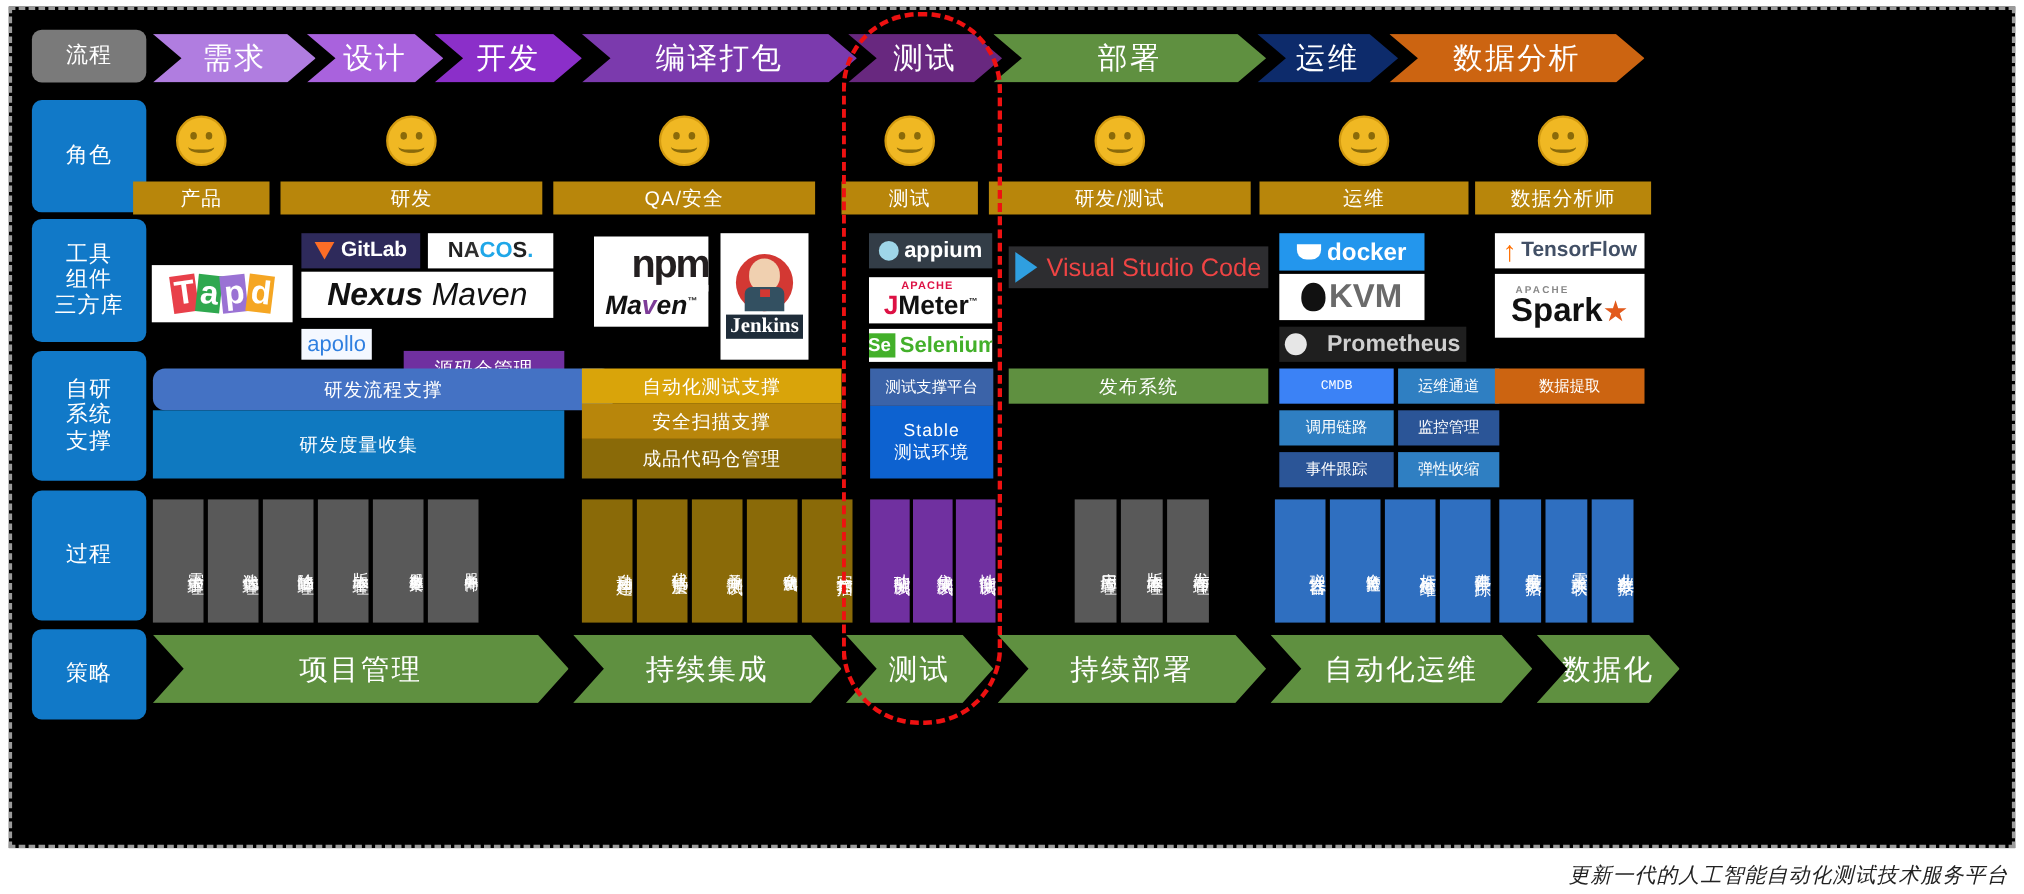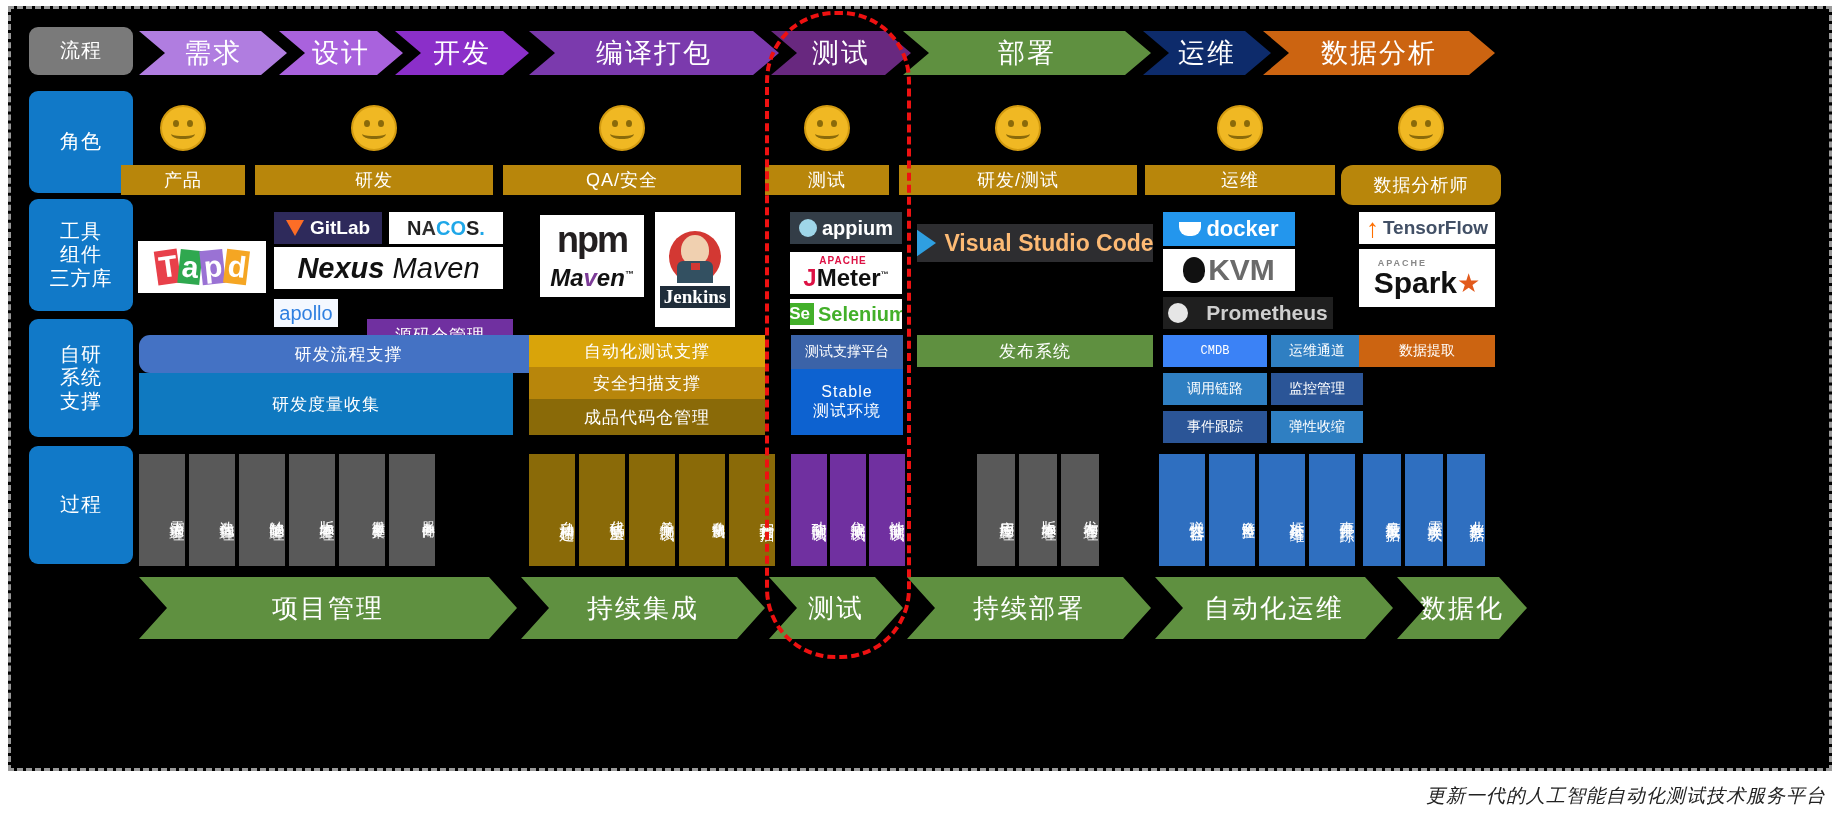--- a/index.html
+++ b/index.html
@@ -100,20 +100,21 @@
         <div>工具</div>
         <div>组件</div>
         <div>三方库</div>
       </div>
       <div class="abs rowlab blue" style="left: 18px; top: 310px; width: 104px; height: 118px; flex-direction: column;">
         <div>自研</div>
         <div>系统</div>
         <div>支撑</div>
       </div>
       <div class="abs rowlab blue" style="left:18px;top:437px;width:104px;height:118px;">过程</div>
+      <div class="abs rowlab blue" style="left:18px;top:563px;width:104px;height:82px;">策略</div>
       <div class="abs chev" style="left:128px;top:22px;width:148px;height:44px;background:#b07de0;">需求</div>
       <div class="abs chev" style="left:268px;top:22px;width:124px;height:44px;background:#a962dd;">设计</div>
       <div class="abs chev" style="left:384px;top:22px;width:134px;height:44px;background:#8b2fc9;">开发</div>
       <div class="abs chev" style="left:518px;top:22px;width:250px;height:44px;background:#7b3aad;">编译打包</div>
       <div class="abs chev" style="left:760px;top:22px;width:140px;height:44px;background:#68287f;">测试</div>
       <div class="abs chev" style="left:892px;top:22px;width:248px;height:44px;background:#5f9040;">部署</div>
       <div class="abs chev" style="left:1132px;top:22px;width:128px;height:44px;background:#0d2b6b;">运维</div>
       <div class="abs chev" style="left:1252px;top:22px;width:232px;height:44px;background:#cc6411;">数据分析</div>
       <div class="smiley" style="left:149px;top:96px;">
         <i></i>
@@ -135,41 +136,41 @@
         <i></i>
       </div>
       <div class="abs rolebox" style="left:888px;top:156px;width:238px;height:30px;">研发/测试</div>
       <div class="smiley" style="left:1206px;top:96px;">
         <i></i>
       </div>
       <div class="abs rolebox" style="left:1134px;top:156px;width:190px;height:30px;">运维</div>
       <div class="smiley" style="left:1387px;top:96px;">
         <i></i>
       </div>
-      <div class="abs rolebox" style="left:1330px;top:156px;width:160px;height:40px;border-radius:12px;">数据分析师</div>
+      <div class="abs rolebox" style="left:1330px;top:156px;width:160px;height:30px;">数据分析师</div>
       <div class="abs logo" style="left:127px;top:232px;width:128px;height:52px;background:#ffffff;">
         <span style="font-size:30px;font-weight:900;letter-spacing:-1px;">
    <span style="background:#e8404a;color:#fff;padding:0 3px;display:inline-block;transform:rotate(-8deg);">T</span><span style="background:#2fa84f;color:#fff;padding:0 3px;display:inline-block;transform:rotate(6deg);">a</span><span style="background:#9a72d4;color:#fff;padding:0 3px;display:inline-block;transform:rotate(-6deg);">p</span><span style="background:#f5a623;color:#fff;padding:0 3px;display:inline-block;transform:rotate(7deg);">d</span></span>
       </div>
       <div class="abs logo" style="left:263px;top:203px;width:108px;height:32px;background:#2e2a5b;">
         <span style="display:flex;align-items:center;gap:6px;">
    <span style="width:0;height:0;border-left:9px solid transparent;border-right:9px solid transparent;border-top:16px solid #fc6d26;"></span>
    <span style="color:#fff;font-size:19px;font-weight:600;">GitLab</span>
         </span>
       </div>
       <div class="abs logo" style="left:378px;top:203px;width:114px;height:32px;background:#ffffff;">
         <span style="font-size:20px;font-weight:800;color:#1f1f1f;">N<span style="color:#2f2f2f;">A</span><span style="color:#1fa7e8;">CO</span>S<span style="color:#1fa7e8;">.</span></span>
       </div>
       <div class="abs logo" style="left:263px;top:238px;width:229px;height:42px;background:#ffffff;font-style:italic;">
         <span style="font-size:29px;"><b style="color:#111;">Nexus</b> <span style="color:#111;font-weight:400;">Maven</span></span>
       </div>
       <div class="abs logo" style="left:263px;top:290px;width:64px;height:28px;background:#f4f8ff;">
         <span style="font-size:20px;color:#2f7fe0;font-weight:500;">apollo</span>
       </div>
-      <div class="abs logo" style="left:529px;top:206px;width:104px;height:50px;background:#ffffff;">
+      <div class="abs logo" style="left:529px;top:206px;width:104px;height:50px;background:#ffffff;justify-content:flex-end;">
         <span style="font-size:36px;font-weight:900;color:#231f20;letter-spacing:-2px;">npm</span>
       </div>
       <div class="abs logo" style="left:529px;top:250px;width:104px;height:38px;background:#ffffff;">
         <span style="font-size:24px;font-weight:900;font-style:italic;color:#111;">Ma<span style="color:#7d3c98;">v</span>en<sup style="font-size:9px;">™</sup></span>
       </div>
       <div class="abs logo" style="left:644px;top:203px;width:80px;height:115px;background:#ffffff;">
         <span style="display:flex;flex-direction:column;align-items:center;">
    <span style="width:52px;height:52px;border-radius:50%;background:#d33833;display:block;position:relative;">
      <span style="position:absolute;left:12px;top:4px;width:28px;height:30px;border-radius:50% 50% 45% 45%;background:#f0d0b0;"></span>
      <span style="position:absolute;left:8px;top:30px;width:36px;height:22px;background:#335061;border-radius:6px 6px 0 0;"></span>
@@ -192,21 +193,21 @@
       </div>
       <div class="abs logo" style="left:779px;top:290px;width:112px;height:30px;background:#ffffff;">
         <span style="display:flex;align-items:center;gap:4px;">
    <span style="background:#43b02a;color:#fff;font-size:17px;font-weight:700;padding:1px 4px;">Se</span>
    <span style="color:#43b02a;font-size:20px;">Selenium</span>
         </span>
       </div>
       <div class="abs logo" style="left:906px;top:215px;width:236px;height:38px;background:#2d2d30;">
         <span style="display:flex;align-items:center;gap:8px;">
    <span style="width:0;height:0;border-top:14px solid transparent;border-bottom:14px solid transparent;border-left:20px solid #2f9fe0;"></span>
-   <span style="color:#fdba74;font-size:23px;font-weight:700;">Visual Studio Code</span>
+   <span style="color:#ef4444;font-size:23px;font-weight:400;">Visual Studio Code</span>
         </span>
       </div>
       <div class="abs logo" style="left:1152px;top:203px;width:132px;height:34px;background:#2396ed;">
         <span style="display:flex;align-items:center;gap:5px;">
    <span style="width:22px;height:14px;background:#fff;border-radius:0 0 9px 9px;display:block;"></span>
    <span style="color:#fff;font-size:22px;">docker</span>
         </span>
       </div>
       <div class="abs logo" style="left:1152px;top:240px;width:132px;height:42px;background:#ffffff;">
         <span style="display:flex;align-items:center;gap:3px;">

